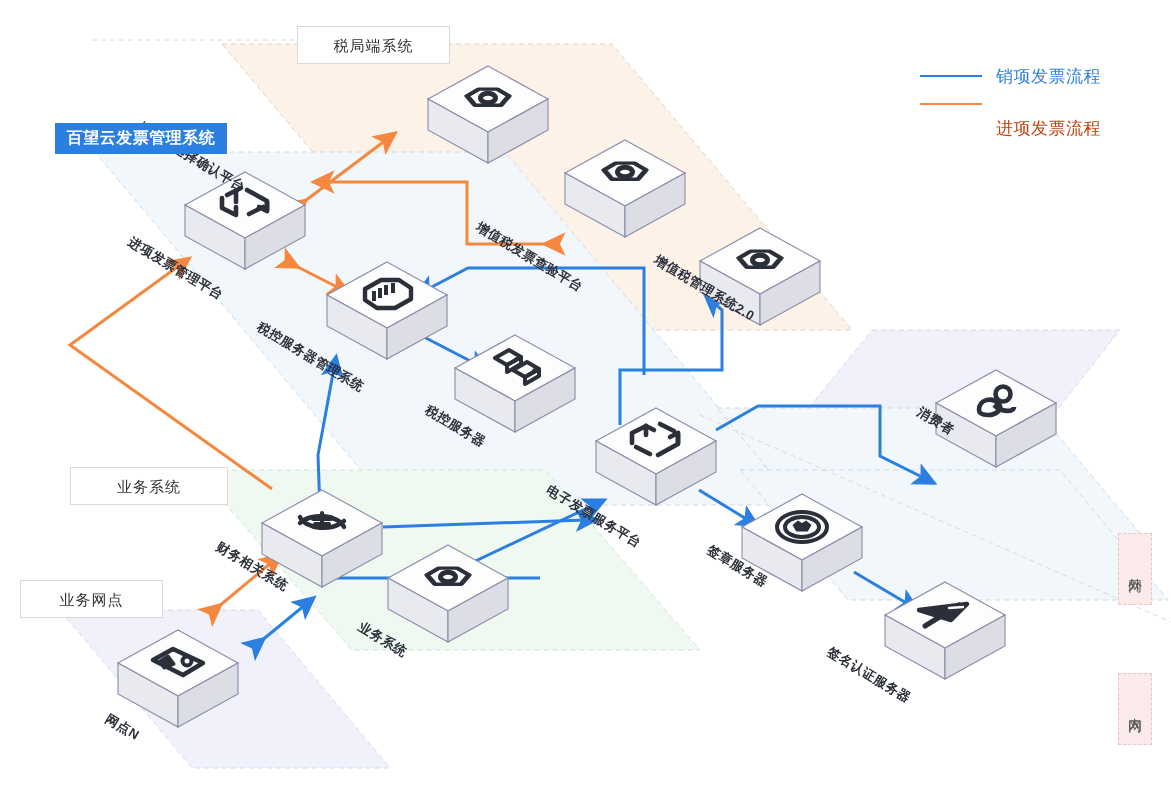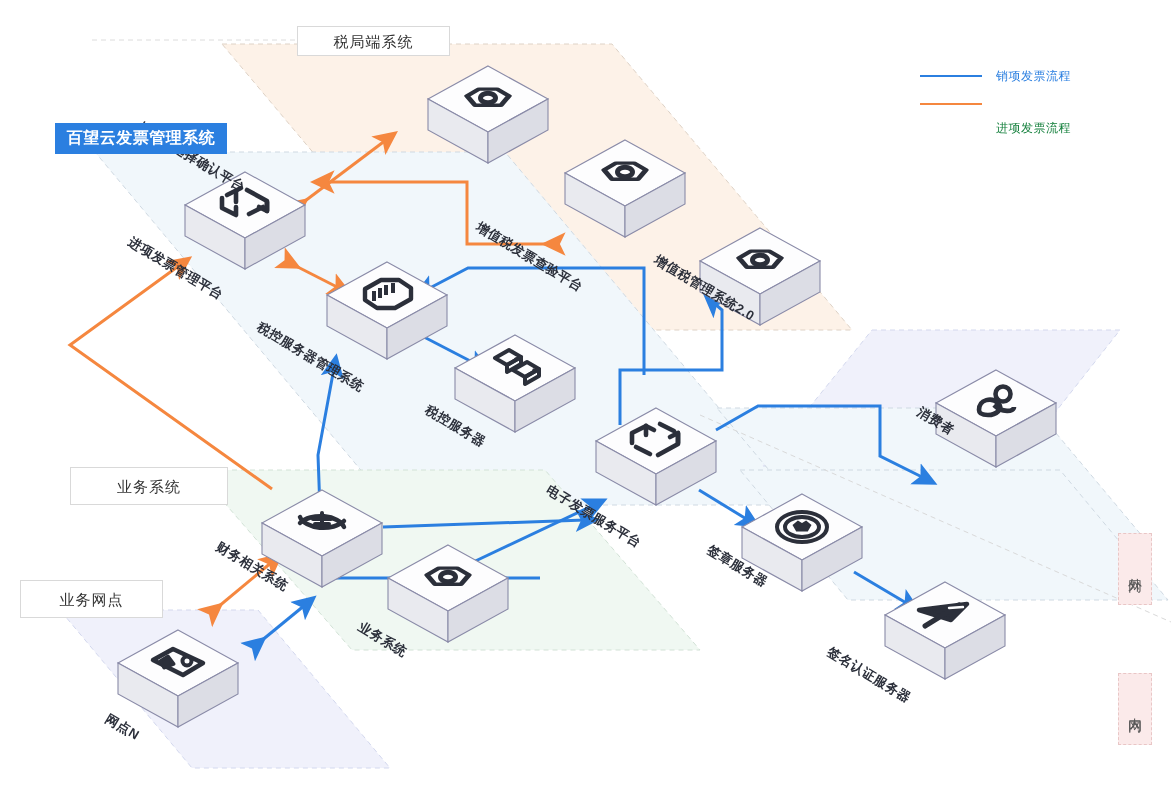--- a/index.html
+++ b/index.html
@@ -21,22 +21,22 @@
   .net-label{
     position:absolute;background:#fbeaea;border:1px dashed #e9c6c6;color:#555;
     font-size:14px;line-height:17px;text-align:center;box-sizing:border-box;
     display:flex;align-items:center;justify-content:center;
     writing-mode:vertical-rl;letter-spacing:2px;
   }
   .legend{position:absolute;left:920px;top:62px;width:190px;}
   .legend-row{display:flex;align-items:center;height:28px;}
   .legend-line{width:62px;height:0;border-top:2.5px solid #2b7fe0;margin-right:14px;}
   .legend-line.orange{border-top-color:#f5873f;}
-  .legend-text{font-size:12px;color:#2b7fe0;letter-spacing:.5px;white-space:nowrap;}
-  .legend-text.orange{color:#15803d;margin-top:48px;}
+  .legend-text{font-size:17px;color:#2b7fe0;letter-spacing:.5px;white-space:nowrap;}
+  .legend-text.orange{color:#c2410c;margin-top:48px;}
 
   .node-label{
     position:absolute;font-size:13px;color:#2b2f3a;font-weight:bold;white-space:nowrap;
     transform-origin:left top;letter-spacing:.5px;
   }
 </style>
 </head>
 <body>
 
 <div id="stage">
@@ -278,21 +278,21 @@
   <div class="node-label" style="left:263px;top:318px;transform:rotate(31deg);">税控服务器管理系统</div>
   <div class="node-label" style="left:431px;top:401px;transform:rotate(31deg);">税控服务器</div>
   <div class="node-label" style="left:552px;top:481px;transform:rotate(31deg);">电子发票服务平台</div>
   <div class="node-label" style="left:713px;top:541px;transform:rotate(31deg);">签章服务器</div>
   <div class="node-label" style="left:833px;top:643px;transform:rotate(31deg);">签名认证服务器</div>
   <div class="node-label" style="left:222px;top:538px;transform:rotate(31deg);">财务相关系统</div>
   <div class="node-label" style="left:364px;top:618px;transform:rotate(31deg);">业务系统</div>
   <div class="node-label" style="left:111px;top:710px;transform:rotate(31deg);">网点N</div>
   <div class="node-label" style="left:923px;top:403px;transform:rotate(31deg);">消费者</div>
 
-  <div class="zone-label" style="left:297px;top:26px;width:153px;height:30px;">税局端系统</div>
+  <div class="zone-label" style="left:297px;top:26px;width:153px;height:38px;">税局端系统</div>
   <div class="badge-blue" style="left:55px;top:123px;width:172px;height:31px;">百望云发票管理系统</div>
   <div class="zone-label" style="left:70px;top:467px;width:158px;height:38px;">业务系统</div>
   <div class="zone-label" style="left:20px;top:580px;width:143px;height:38px;">业务网点</div>
 
   <div class="net-label" style="left:1118px;top:533px;width:34px;height:72px;">外网</div>
   <div class="net-label" style="left:1118px;top:673px;width:34px;height:72px;">内网</div>
 
   <div class="legend">
     <div class="legend-row">
       <span class="legend-line"></span>

